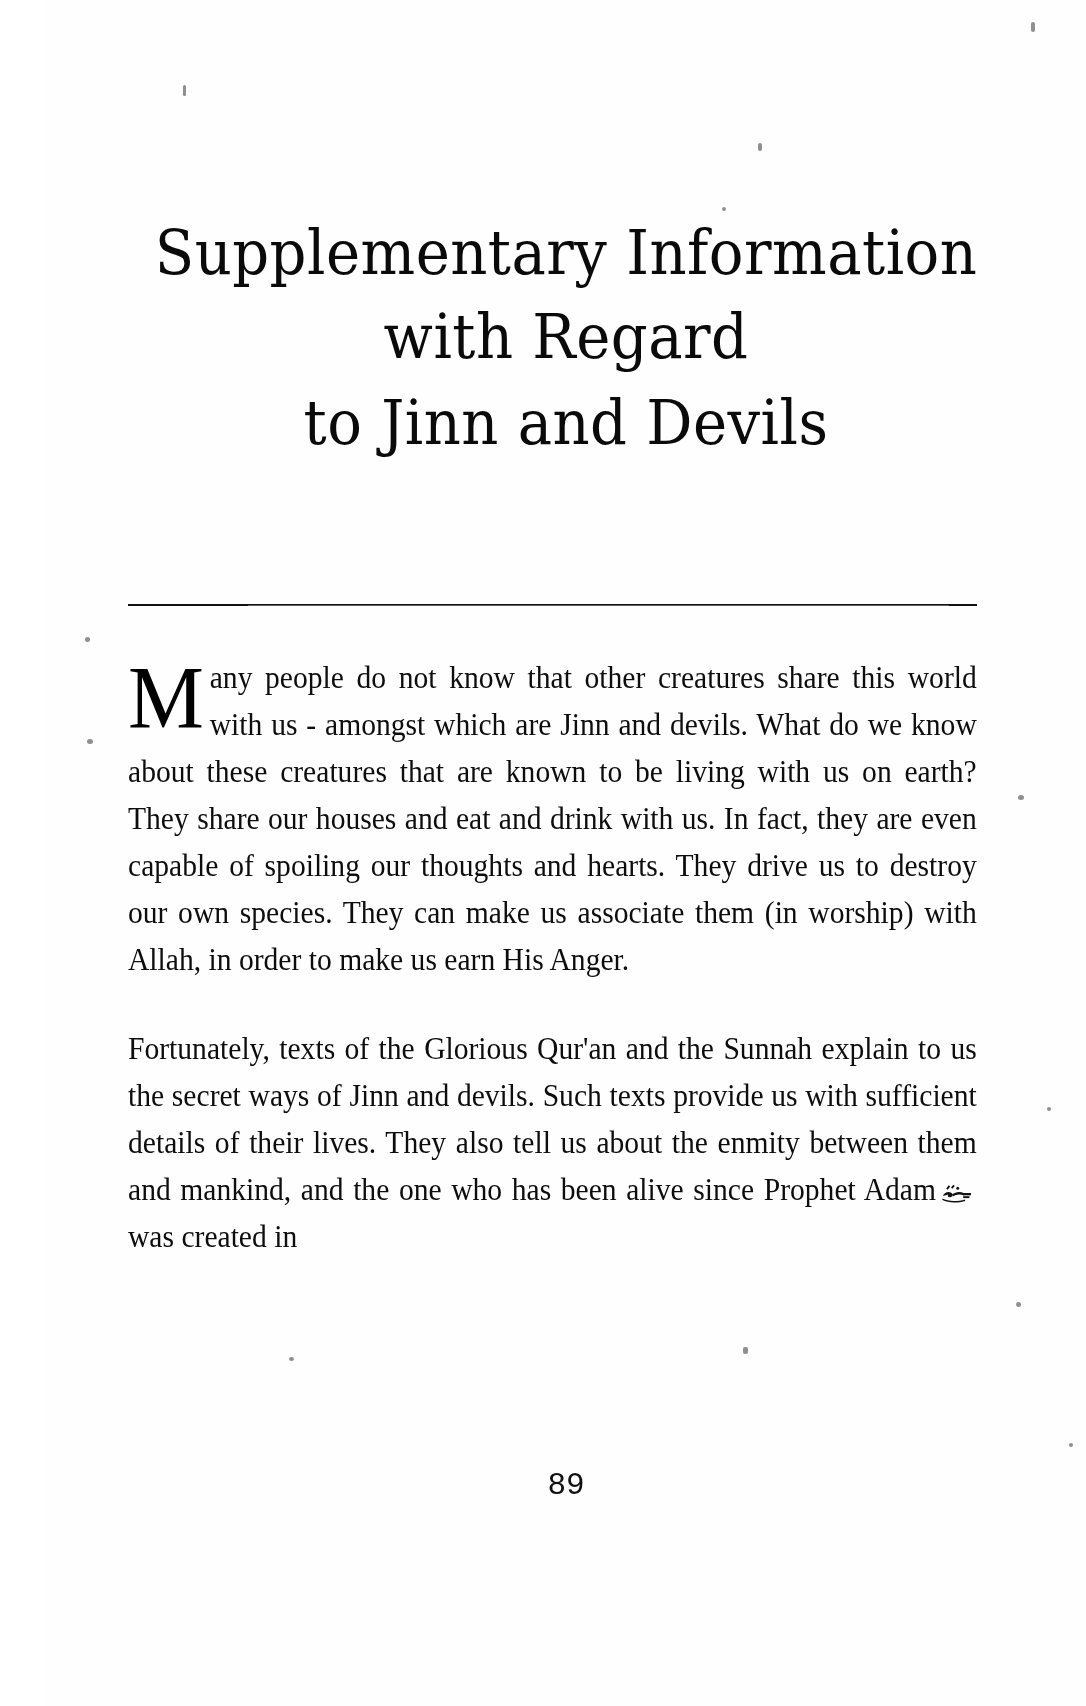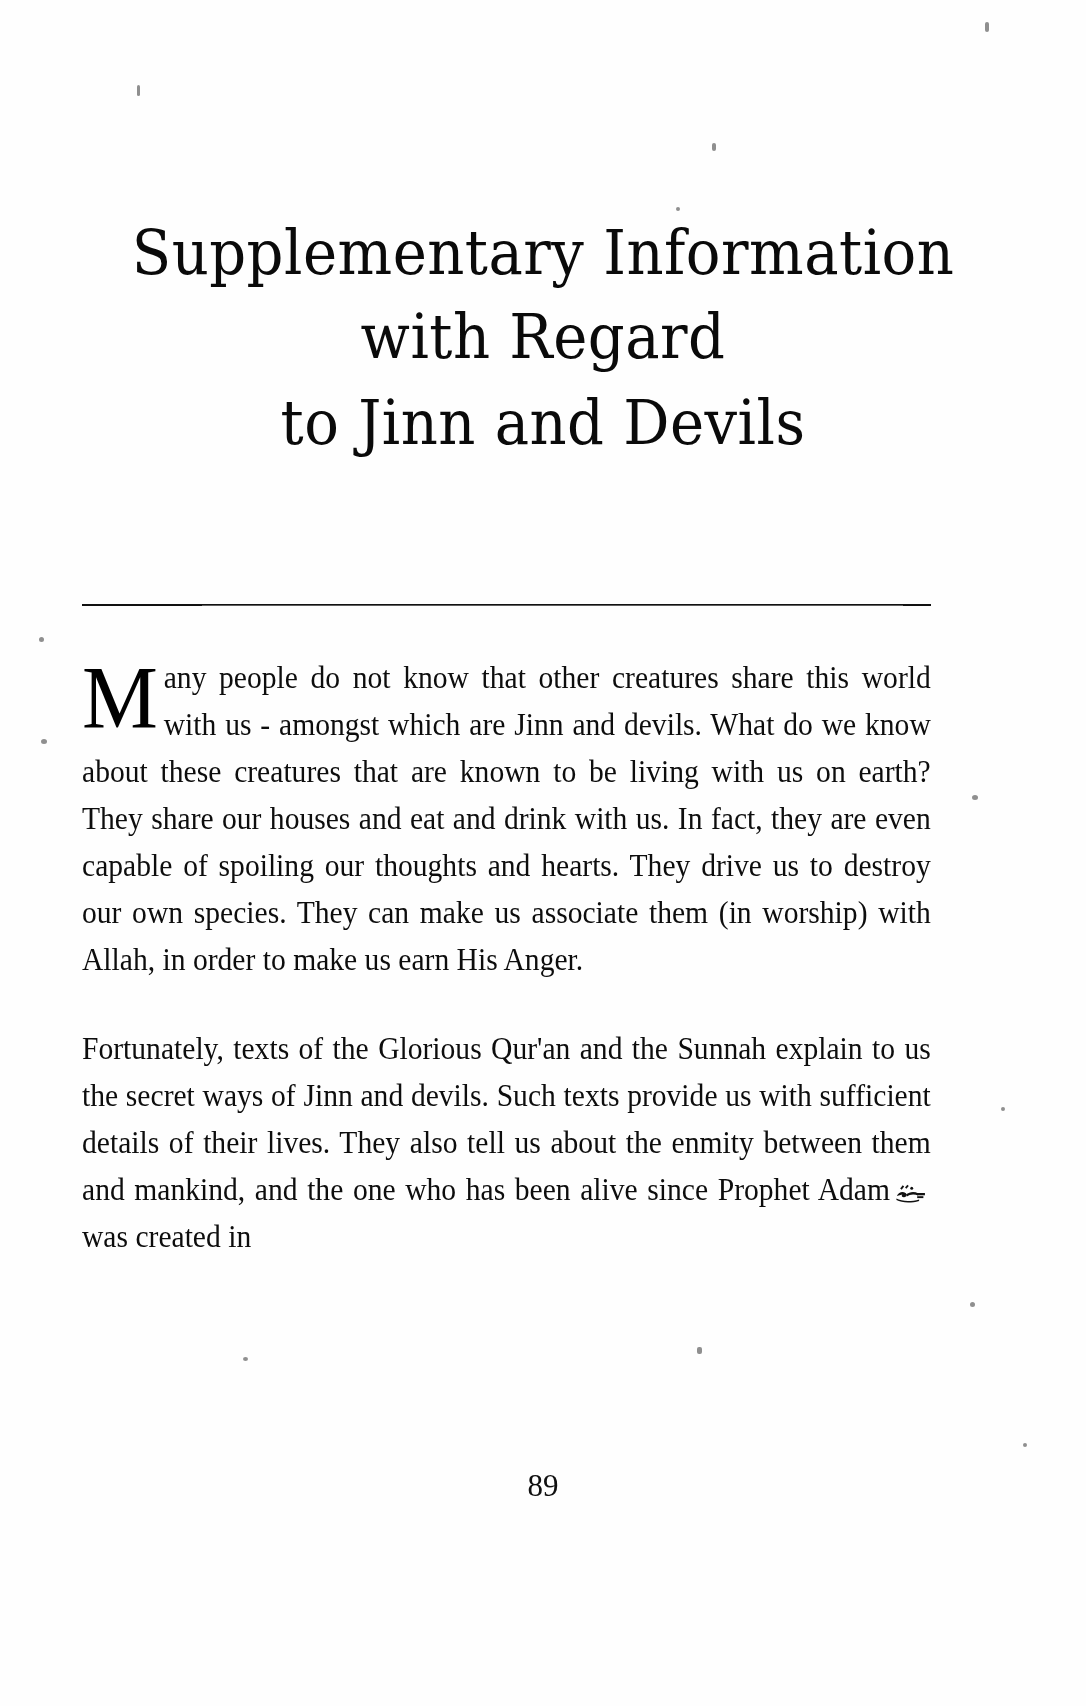--- a/index.html
+++ b/index.html
@@ -14,20 +14,21 @@
     overflow: hidden;
     font-family: "Liberation Serif", "DejaVu Serif", serif;
     color: #000000;
     -webkit-font-smoothing: antialiased;
   }
 
   .page {
     position: absolute;
     inset: 0;
     background: #fefefe;
+    margin-left: 46px;
   }
 
   
   .title-block {
     position: absolute;
     left: 0;
     right: 0;
     top: 212px;
     text-align: center;
   }
@@ -123,20 +124,21 @@
   
   .folio {
     position: absolute;
     left: 0;
     right: 0;
     top: 1466px;
     text-align: center;
     font-size: 31px;
     line-height: 40px;
     color: #101010;
+    font-family: Liberation Mono, monospace;
   }
 
   
   .speckle {
     position: absolute;
     background: #4a4a4a;
     border-radius: 50%;
     opacity: 0.62;
   }
 </style>

